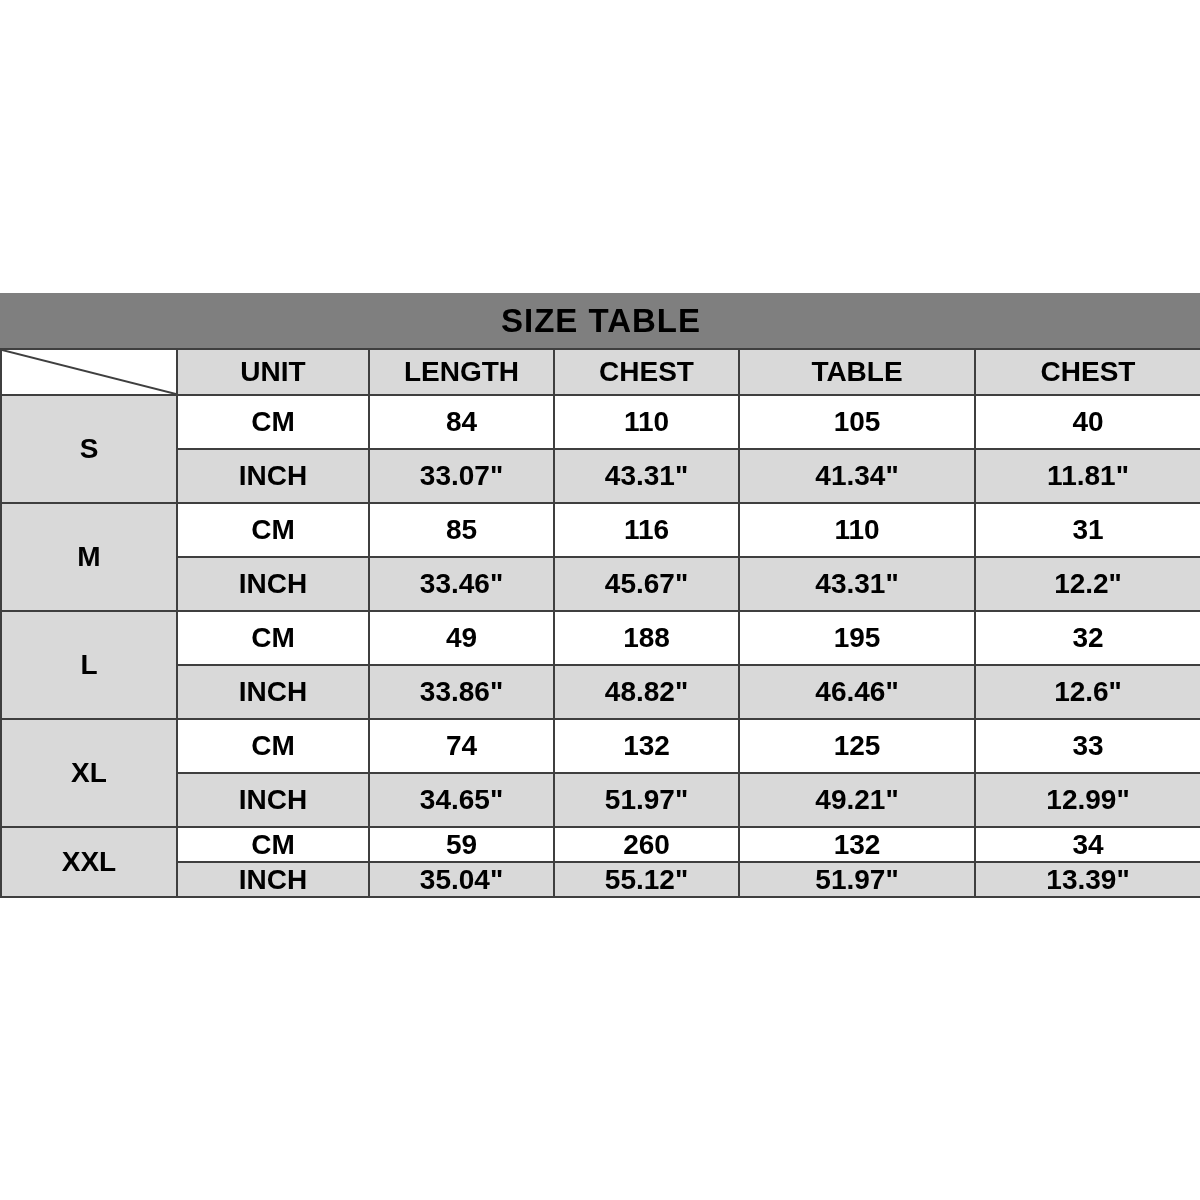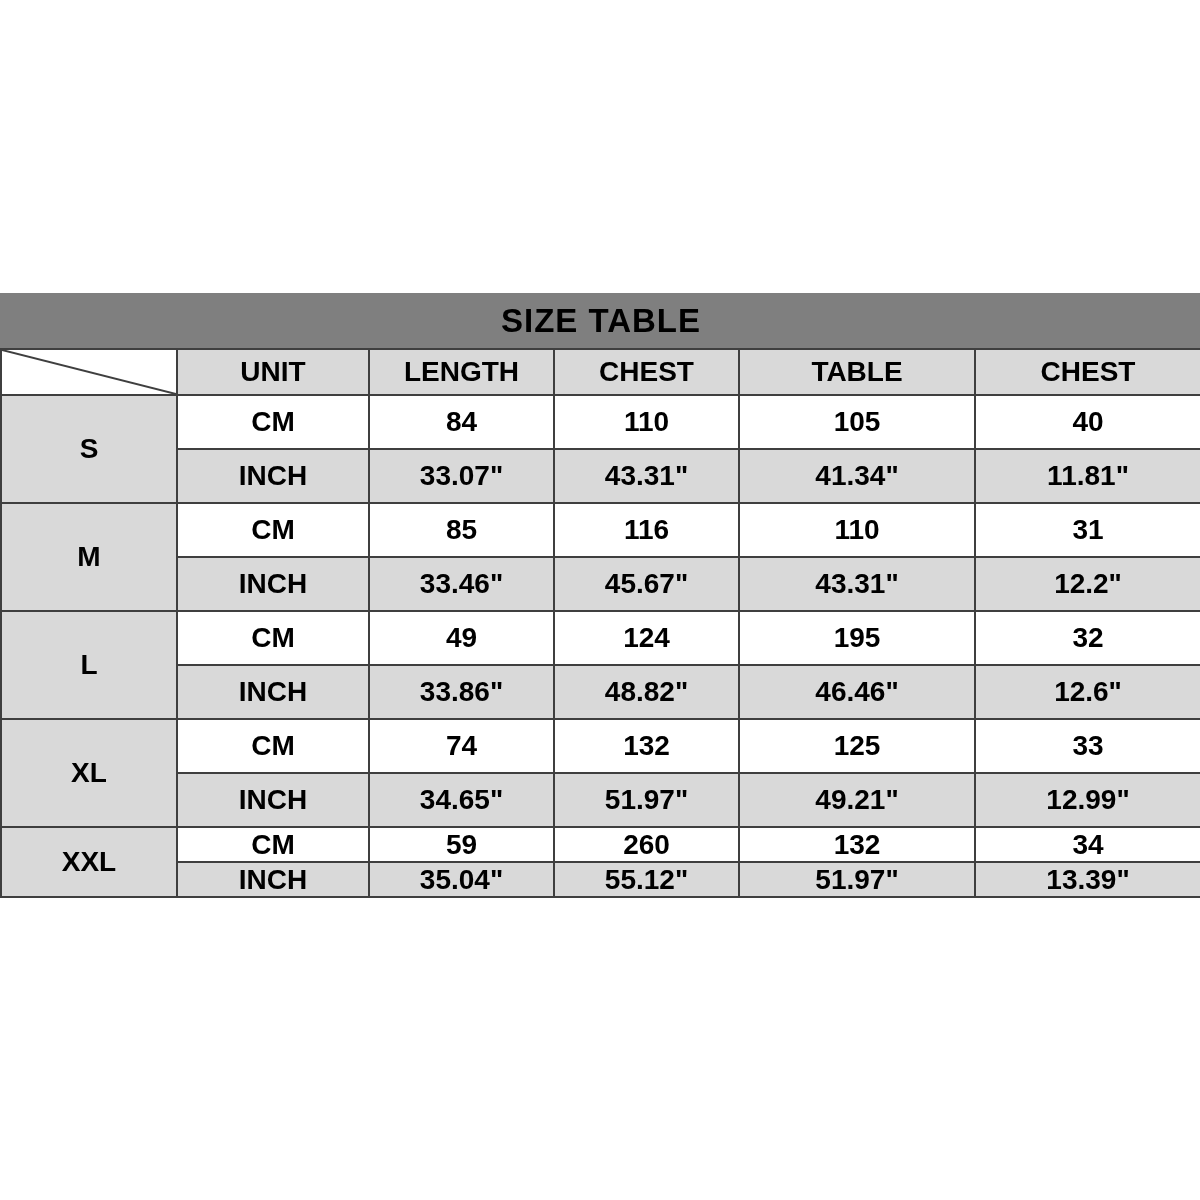--- a/index.html
+++ b/index.html
@@ -134,21 +134,21 @@
       <td class="data-cell">33.46"</td>
       <td class="data-cell">45.67"</td>
       <td class="data-cell">43.31"</td>
       <td class="data-cell">12.2"</td>
     </tr>
 
     <tr class="cm-row">
       <td class="size-cell" rowspan="2">L</td>
       <td class="data-cell">CM</td>
       <td class="data-cell">49</td>
-      <td class="data-cell">124</td>
+      <td class="data-cell">188</td>
       <td class="data-cell">195</td>
       <td class="data-cell">32</td>
     </tr>
     <tr class="inch-row">
       <td class="data-cell">INCH</td>
       <td class="data-cell">33.86"</td>
       <td class="data-cell">48.82"</td>
       <td class="data-cell">46.46"</td>
       <td class="data-cell">12.6"</td>
     </tr>

